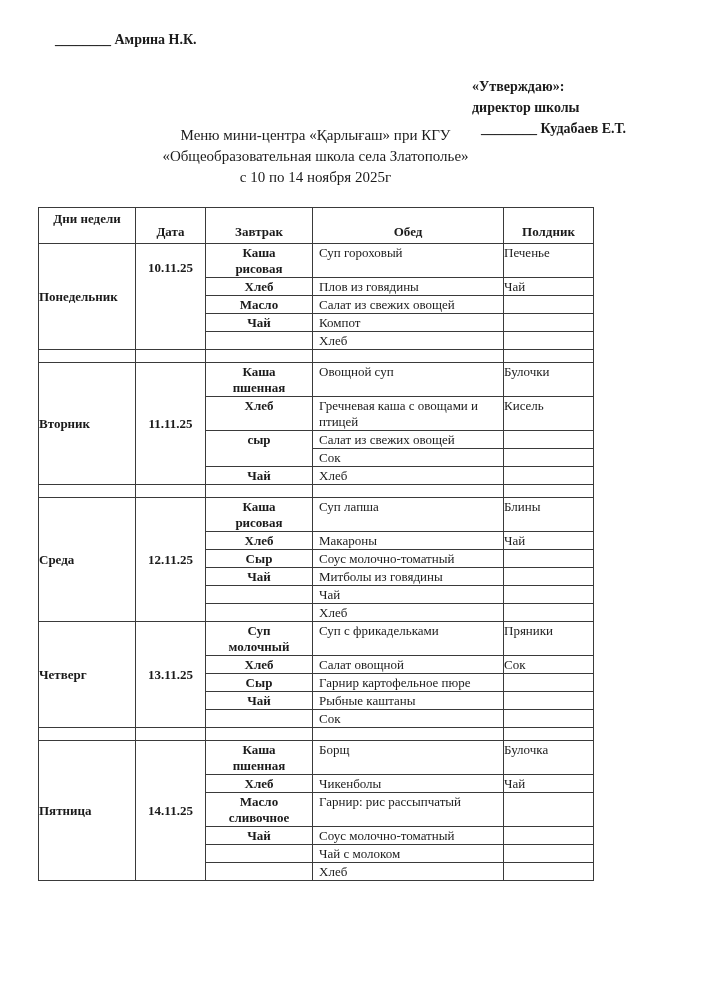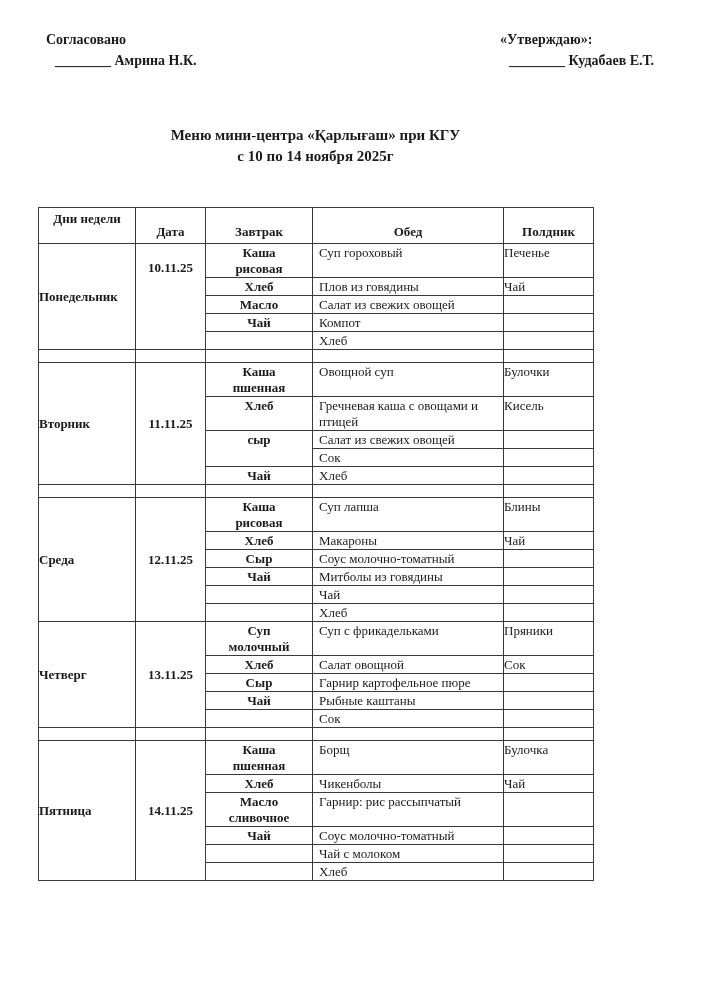--- a/index.html
+++ b/index.html
@@ -10,25 +10,25 @@
     font-family: "Liberation Serif", serif;
     color: #1b1b1b;
     overflow: hidden;
   }
   .approval {
     position: absolute; top: 29px;
     font-weight: bold; font-size: 14px; line-height: 21px;
     white-space: nowrap;
   }
   .approval-left { left: 46px; }
-  .approval-right { left: 500px; }
+  .approval-right { left: 472px; margin-top: 47px; }
   .sig-line { padding-left: 9px; }
   .doc-title {
     position: absolute; top: 125px; left: 38px; width: 555px;
-    text-align: center; font-weight: bold;
+    text-align: center; font-weight: normal;
     font-size: 15px; line-height: 21px;
   }
   table.menu {
     position: absolute; left: 38px; top: 207px;
     width: 555px;
     border-collapse: collapse; table-layout: fixed;
   }
   .menu td, .menu th {
     border: 1px solid #3a3a3a;
     font-size: 13px; line-height: 16px;
@@ -45,31 +45,32 @@
   td.lunch { text-align: left; vertical-align: top; padding: 1px 8px 0 6px; }
   td.snack { text-align: left; vertical-align: top; padding-top: 1px; }
   tr.dbl  { height: 33px; }
   tr.norm { height: 18px; }
   tr.sep td { height: 13px; }
 </style>
 </head>
 <body>
 
 <div class="approval approval-left">
-  <div>Согласовано</div>
   <div class="sig-line">________ Амрина Н.К.</div>
 </div>
 
 <div class="approval approval-right">
   <div>«Утверждаю»:</div>
+  <div>директор школы</div>
   <div class="sig-line">________ Кудабаев Е.Т.</div>
 </div>
 
 <div class="doc-title">
   <div>Меню мини-центра «Қарлығаш» при КГУ</div>
+  <div>«Общеобразовательная школа села Златополье»</div>
   <div>с 10 по 14 ноября 2025г</div>
 </div>
 
 <table class="menu">
   <colgroup>
     <col style="width:97px">
       <col style="width:70px">
       <col style="width:107px">
       <col style="width:191px">
       <col style="width:90px">

